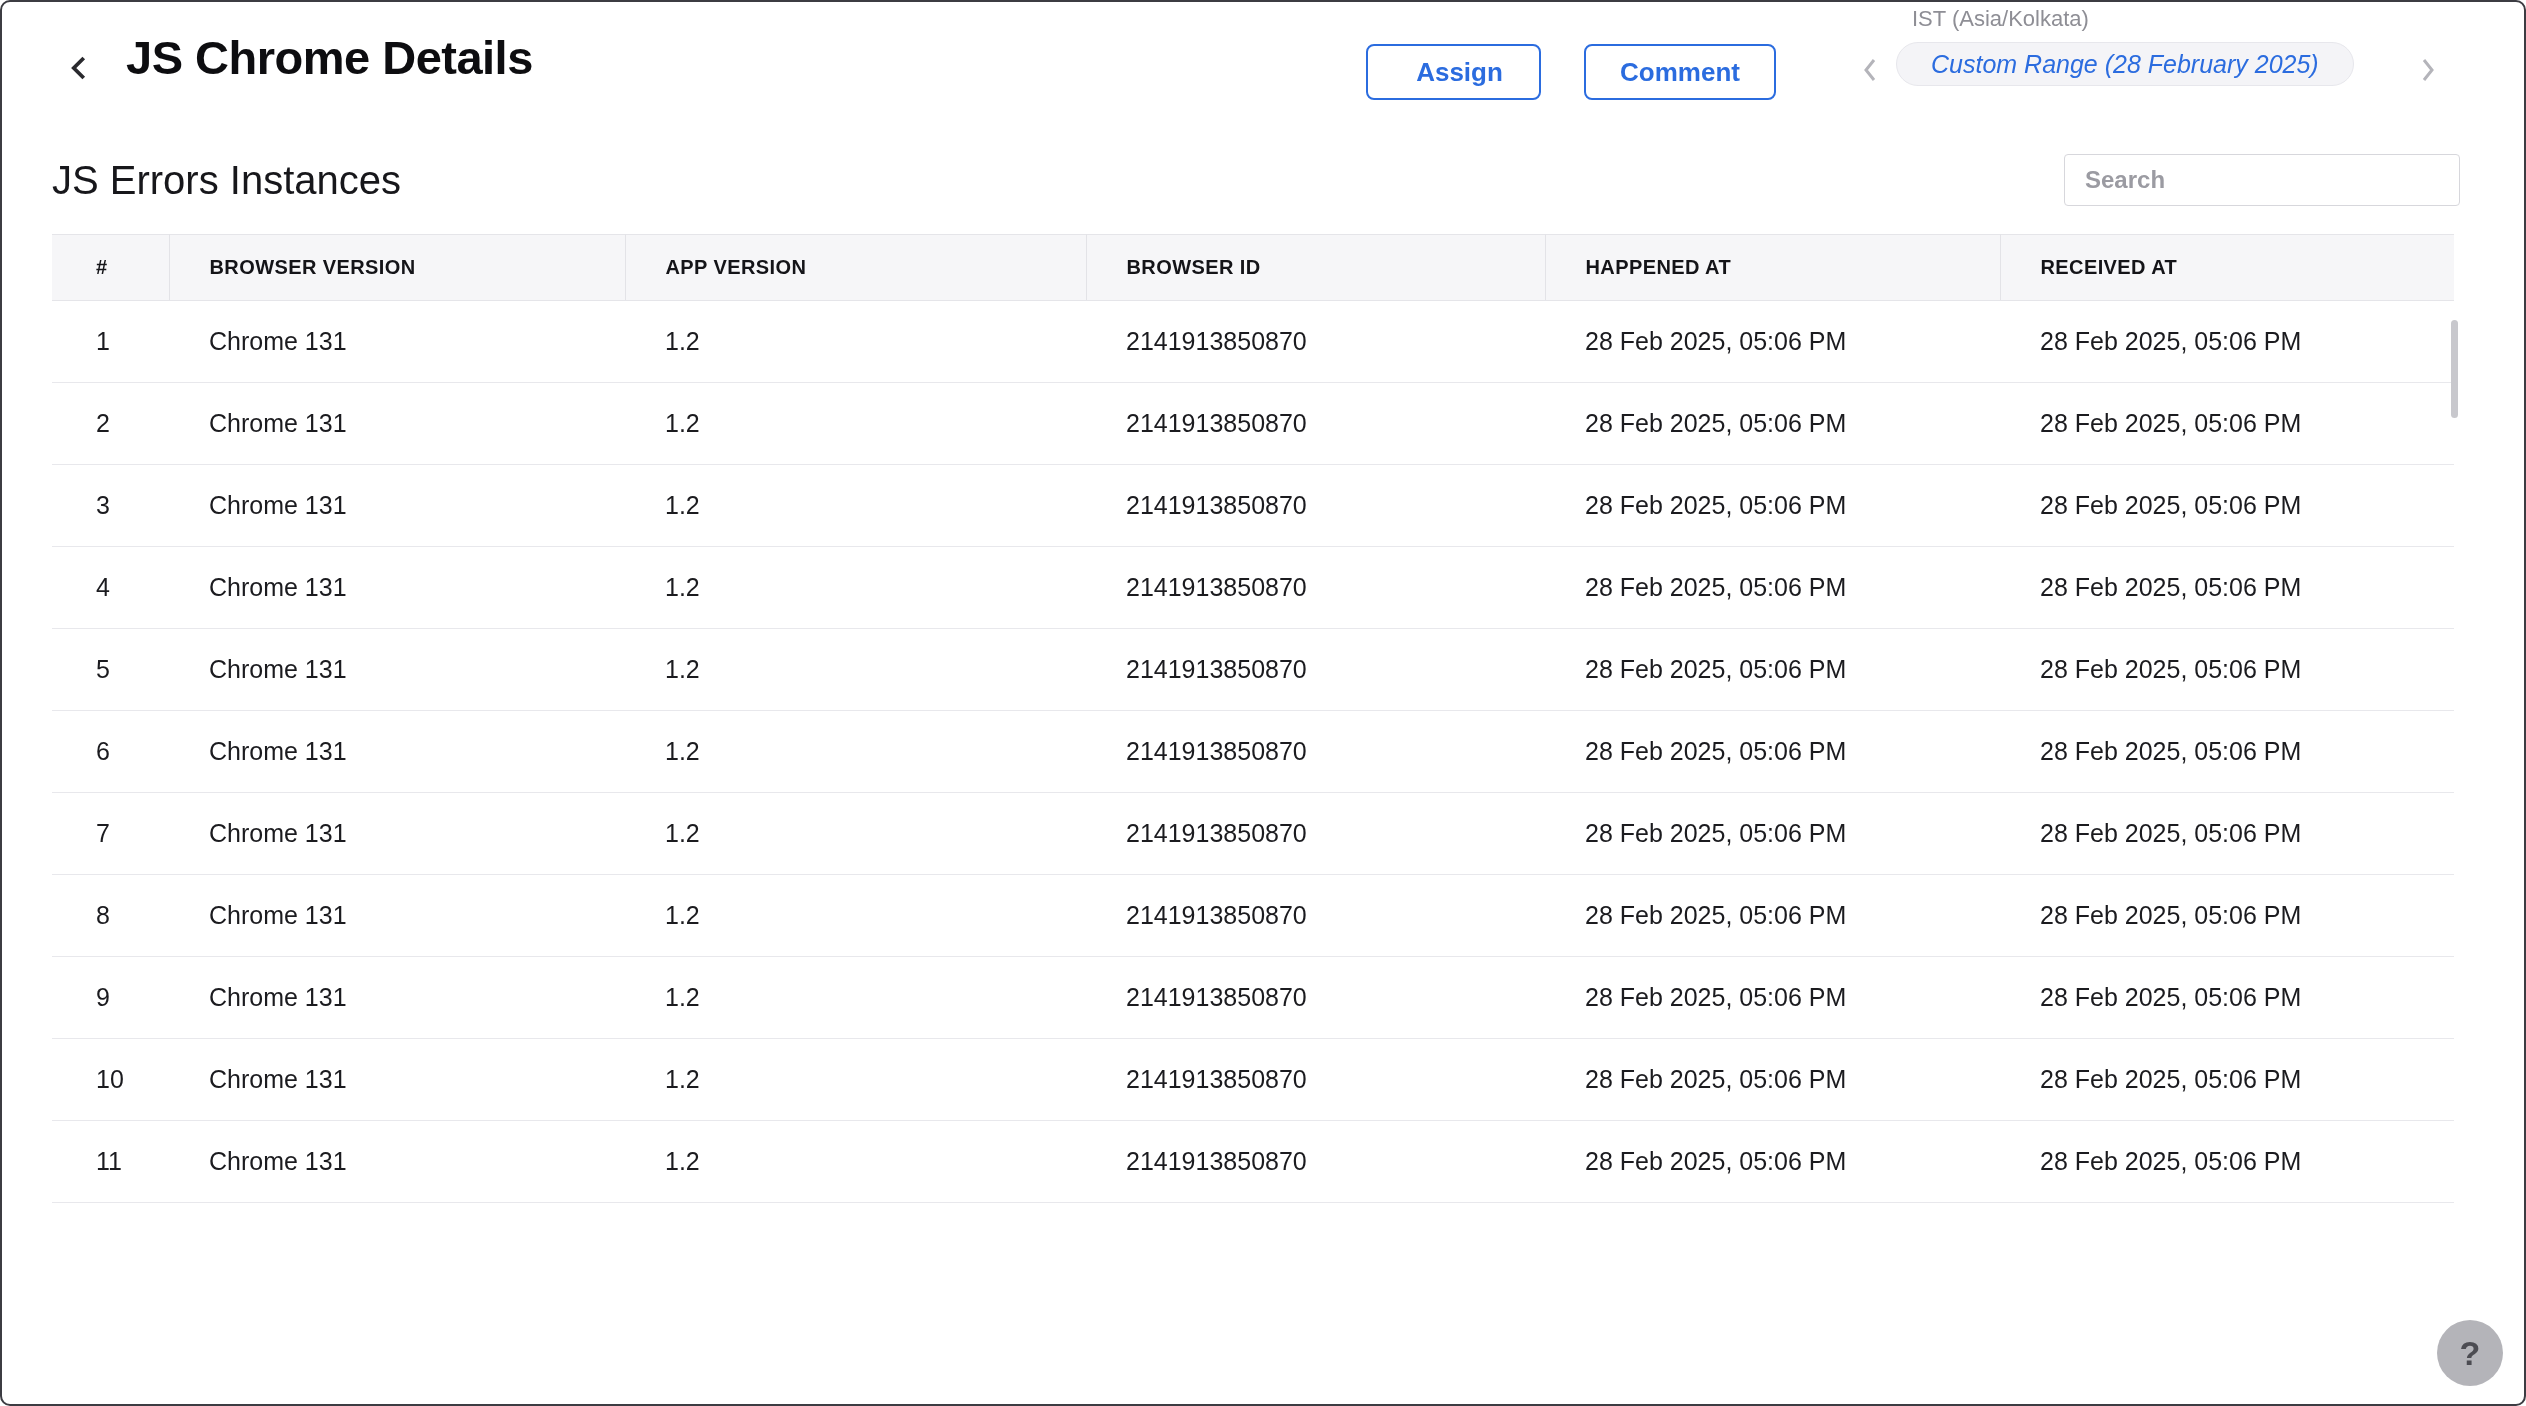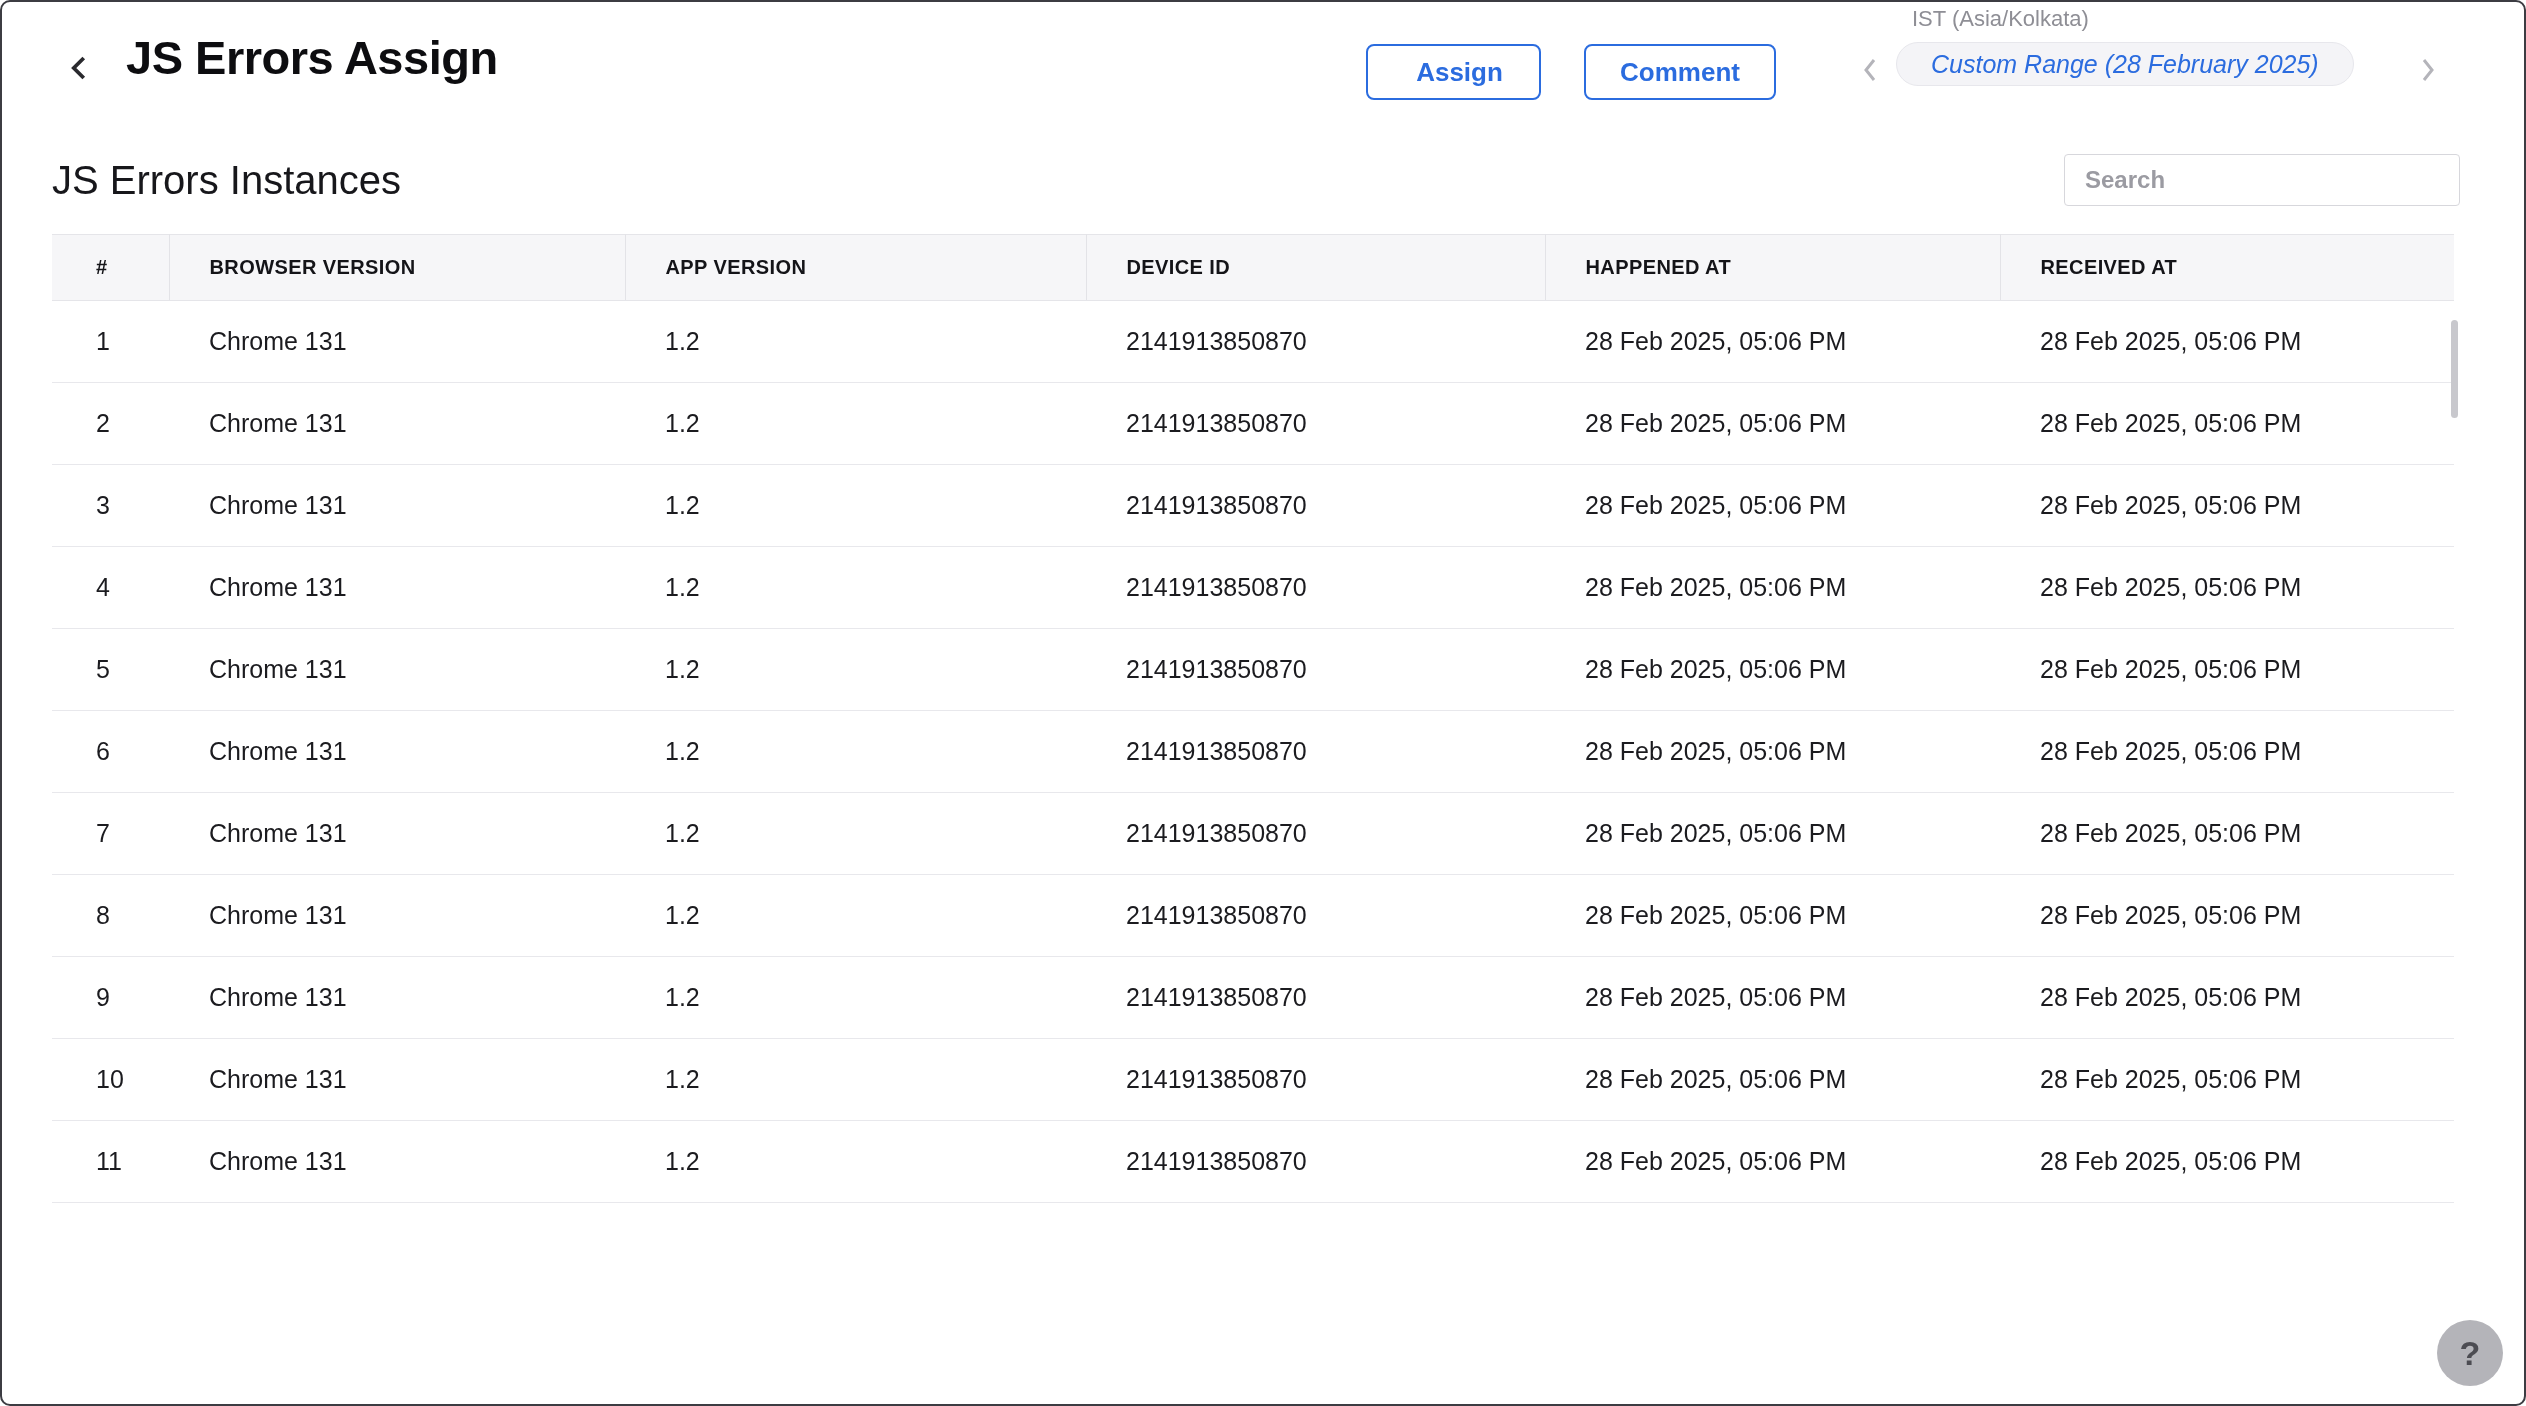--- a/index.html
+++ b/index.html
@@ -156,21 +156,21 @@
 <div class="frame"></div>
 
 <div class="header">
   <div class="back-btn">
     <span>
       <svg viewBox="0 0 24 24">
           <polyline points="15 4 7 12 15 20"></polyline>
         </svg>
     </span>
   </div>
-  <div class="page-title">JS Errors Assign</div>
+  <div class="page-title">JS Chrome Details</div>
 
   <button class="btn btn-assign">Assign</button>
   <button class="btn btn-comment">Comment</button>
 
   <div class="timezone">IST (Asia/Kolkata)</div>
   <div class="range-nav-chevron range-prev">
     <span>
       <svg viewBox="0 0 18 26">
           <polyline points="13 3 5 13 13 23"></polyline>
         </svg>
@@ -199,21 +199,21 @@
         <col class="c3">
         <col class="c4">
         <col class="c5">
         <col class="c6">
     </colgroup>
     <thead>
       <tr>
         <th>#</th>
         <th>BROWSER VERSION</th>
         <th>APP VERSION</th>
-        <th>DEVICE ID</th>
+        <th>BROWSER ID</th>
         <th>HAPPENED AT</th>
         <th>RECEIVED AT</th>
       </tr>
     </thead>
     <tbody>
         <tr>
           <td>1</td>
           <td>Chrome 131</td>
           <td>1.2</td>
           <td>2141913850870</td>

